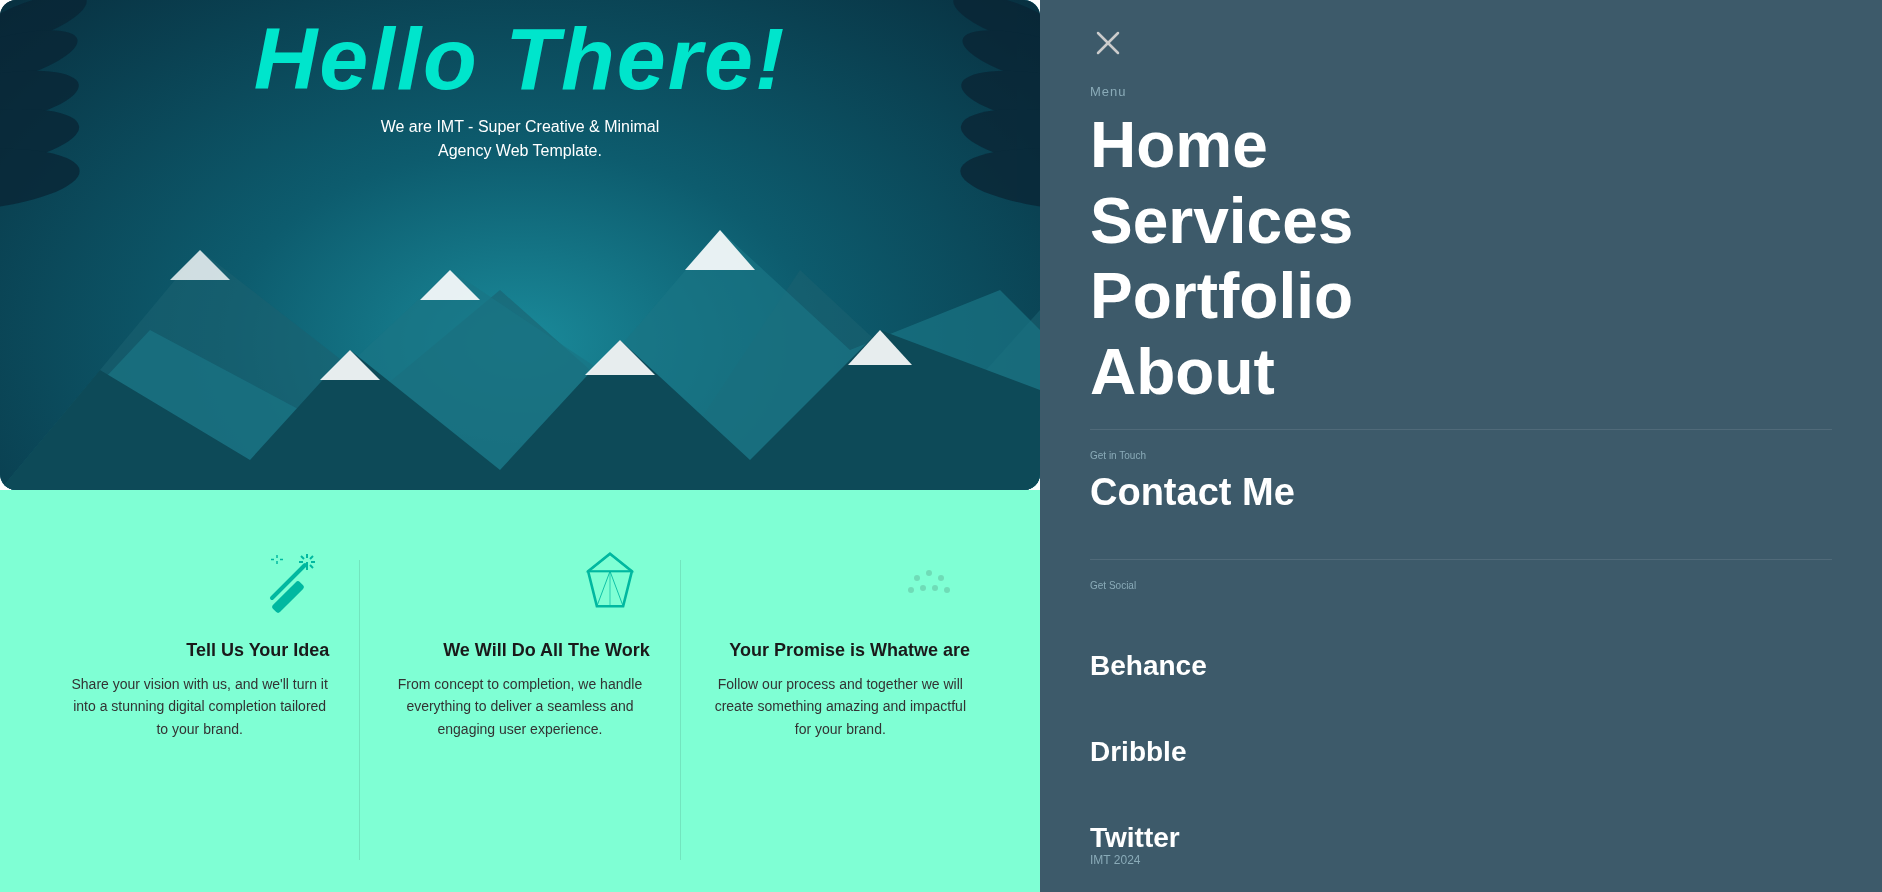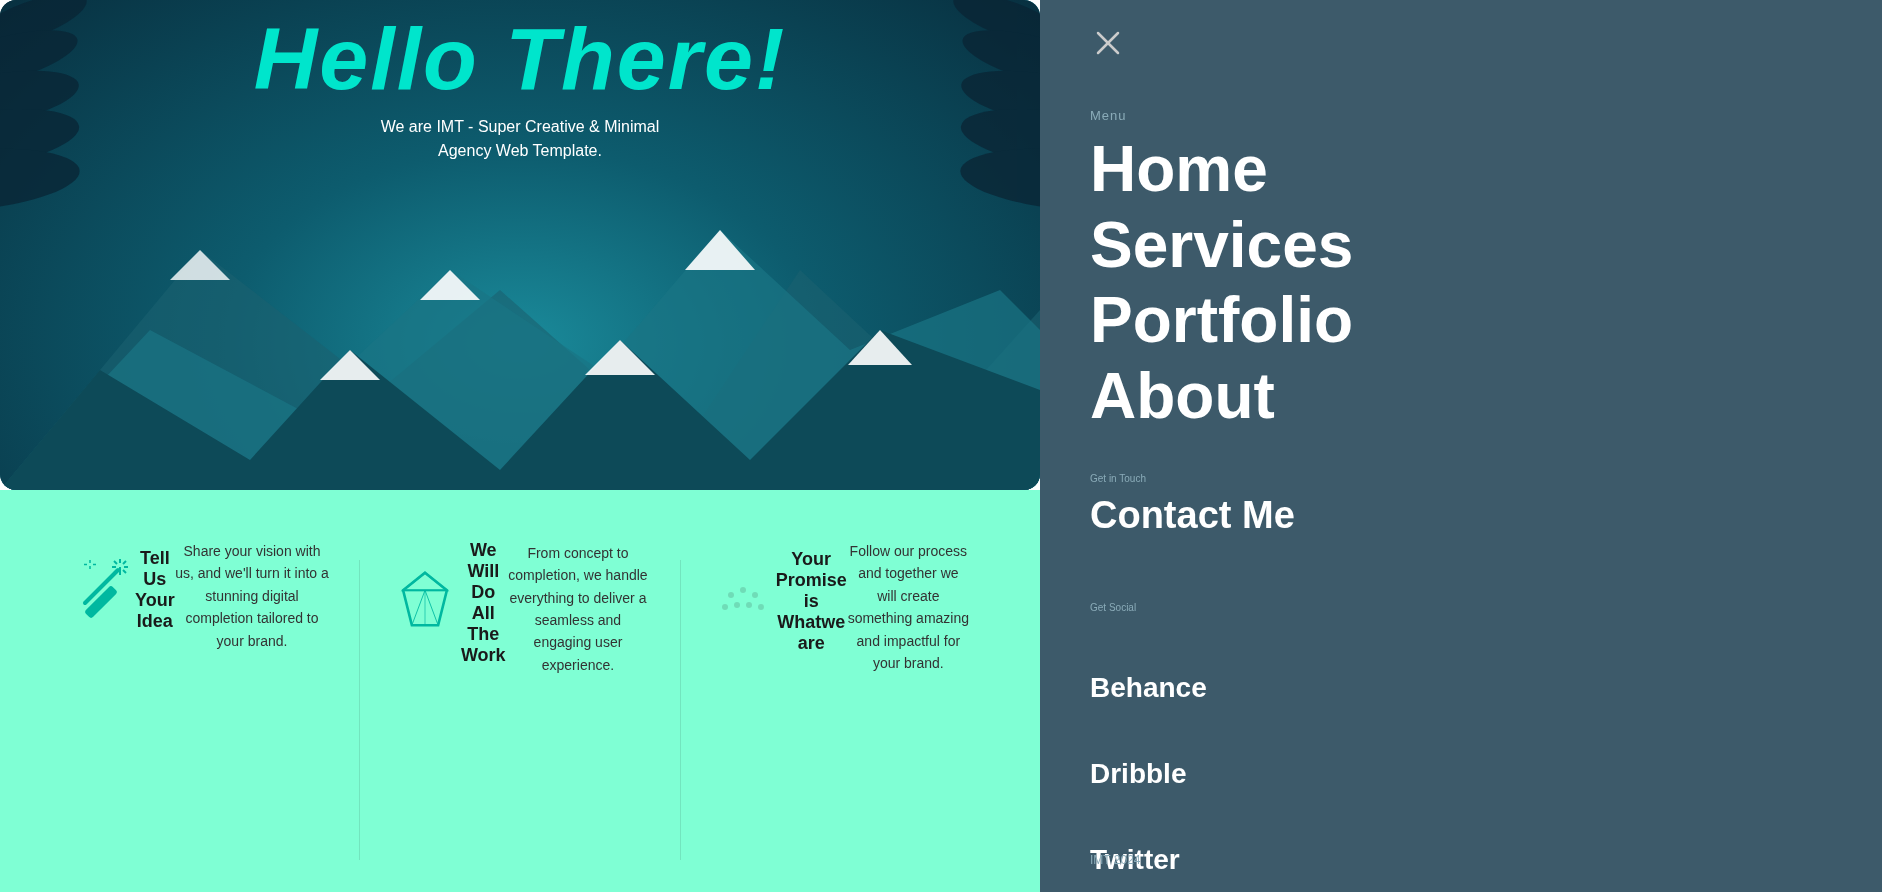--- a/index.html
+++ b/index.html
@@ -73,22 +73,22 @@
       display: flex;
       align-items: flex-start;
       justify-content: center;
       padding: 50px 40px 20px;
       gap: 0;
     }
 
     .service-card {
       flex: 1;
       display: flex;
-      flex-direction: row;
-      align-items: center;
+      flex-direction: column;
+      align-items: flex-end;
       text-align: center;
       padding: 0 30px;
     }
 
     .service-icon {
       width: 80px;
       height: 80px;
       margin-bottom: 20px;
       display: flex;
       align-items: center;
@@ -114,21 +114,21 @@
       background: rgba(0,0,0,0.1);
       margin-top: 20px;
     }
 
     
     .menu-panel {
       width: 994px;
       height: 892px;
       background-color: #3d5a6a;
       position: relative;
-      padding: 38px 50px;
+      padding: 14px 50px;
       display: flex;
       flex-direction: column;
     }
 
     .close-btn {
       position: absolute;
       top: 25px;
       left: 50px;
       width: 36px;
       height: 36px;

